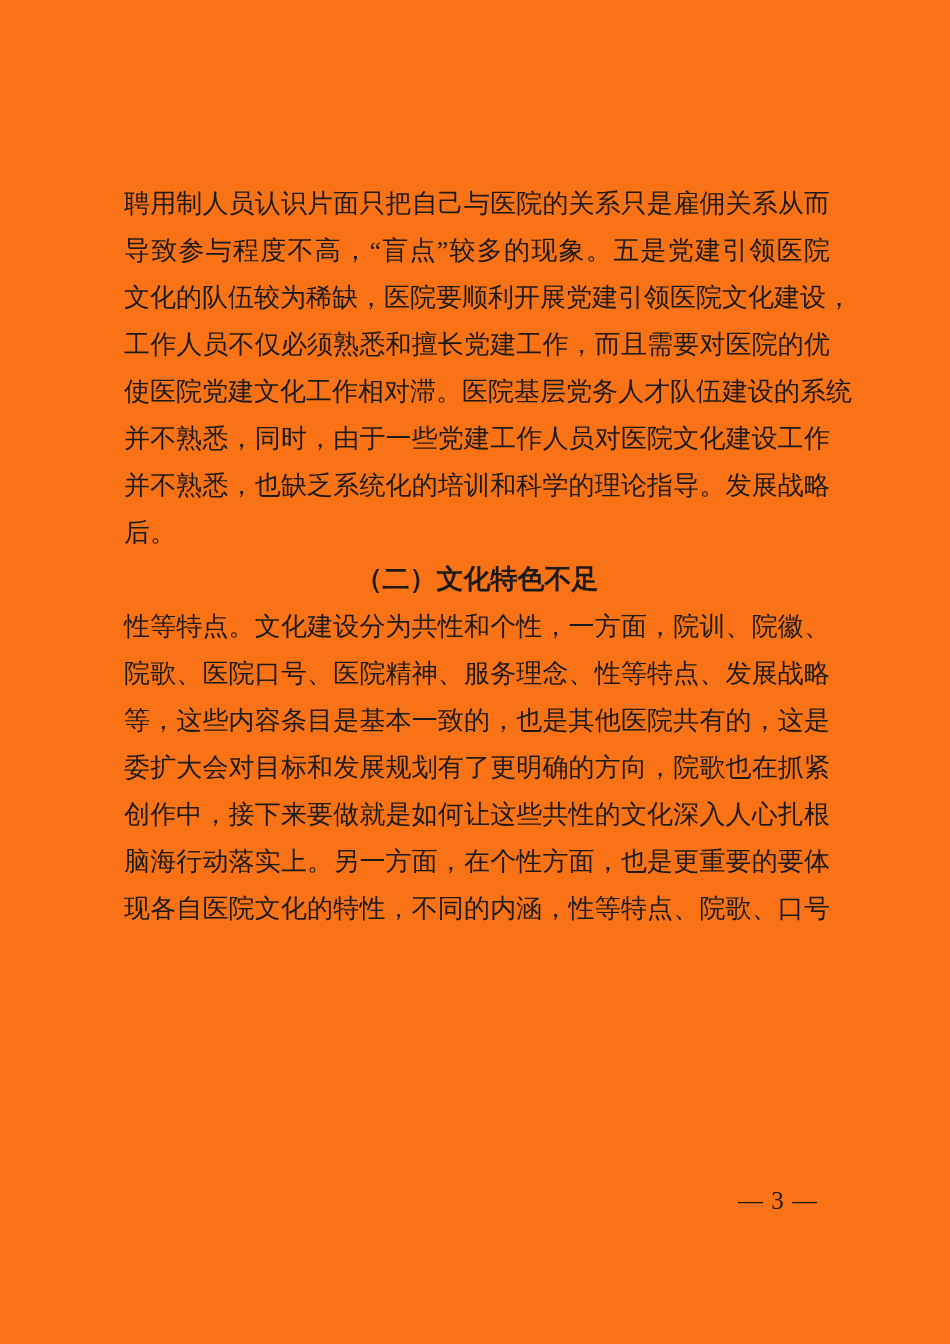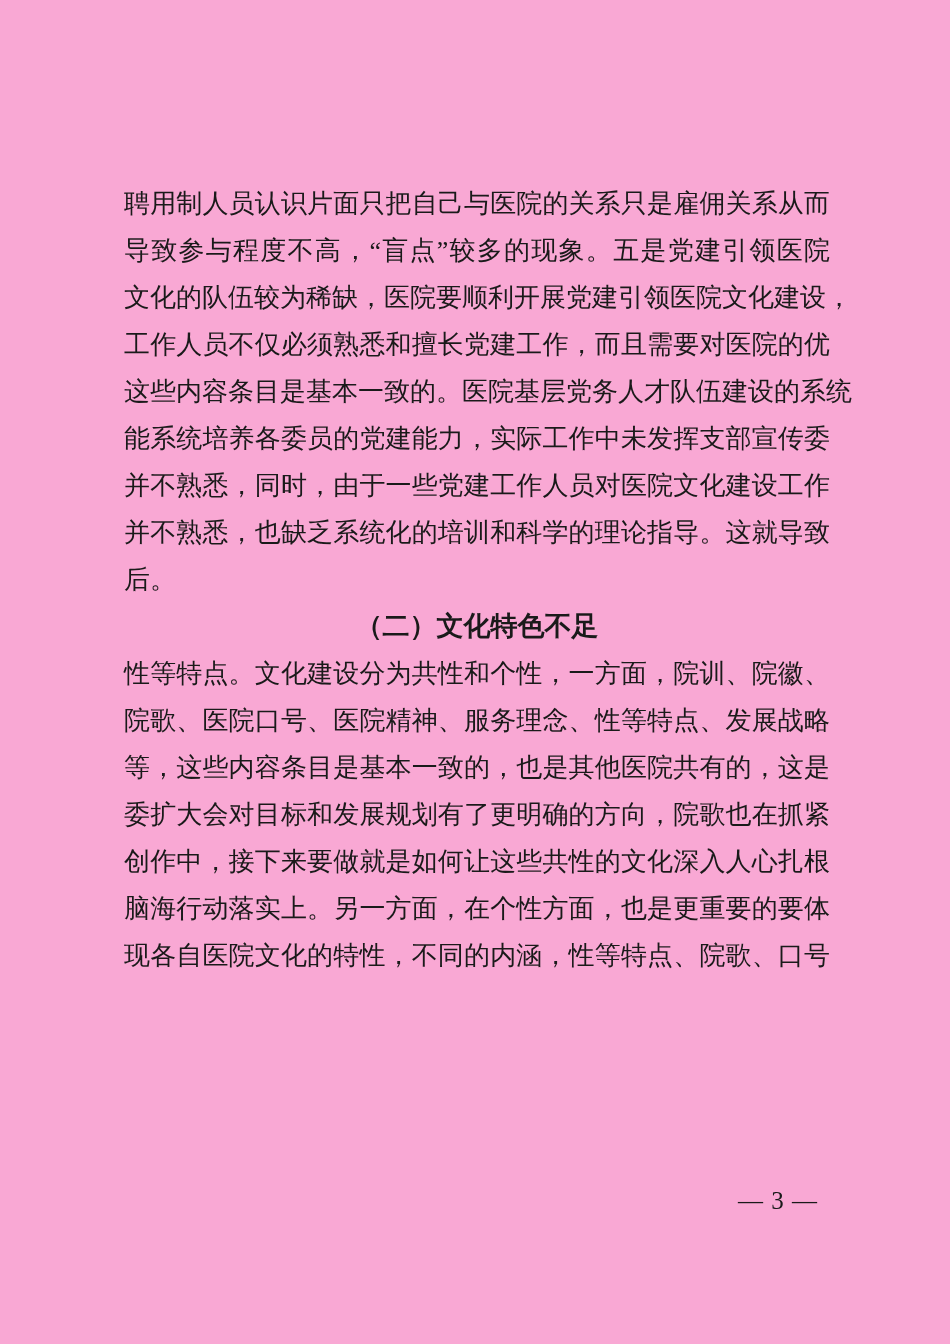--- a/index.html
+++ b/index.html
@@ -14,21 +14,21 @@
     overflow: hidden;
     font-family: "Liberation Serif", "DejaVu Serif", serif;
     color: #1a1a1a;
   }
   .page {
     position: absolute;
     left: 0;
     top: 0;
     width: 950px;
     height: 1344px;
-    background: #f9a8d4;
+    background: #f97316;
   }
   .text-block {
     position: absolute;
     left: 124px;
     top: 180px;
     width: 706px;
   }
   .line {
     height: 47px;
     line-height: 47px;
@@ -69,24 +69,23 @@
 </style>
 </head>
 <body>
 
 <div class="page">
   <div class="text-block" id="text-block">
       <div class="line">聘用制人员认识片面只把自己与医院的关系只是雇佣关系从而</div>
       <div class="line">导致参与程度不高，“盲点”较多的现象。五是党建引领医院</div>
       <div class="line">文化的队伍较为稀缺，医院要顺利开展党建引领医院文化建设，</div>
       <div class="line">工作人员不仅必须熟悉和擅长党建工作，而且需要对医院的优</div>
-      <div class="line">这些内容条目是基本一致的。医院基层党务人才队伍建设的系统</div>
-      <div class="line">能系统培养各委员的党建能力，实际工作中未发挥支部宣传委</div>
+      <div class="line">使医院党建文化工作相对滞。医院基层党务人才队伍建设的系统</div>
       <div class="line">并不熟悉，同时，由于一些党建工作人员对医院文化建设工作</div>
-      <div class="line">并不熟悉，也缺乏系统化的培训和科学的理论指导。这就导致</div>
+      <div class="line">并不熟悉，也缺乏系统化的培训和科学的理论指导。发展战略</div>
       <div class="line plain">后。</div>
       <div class="line heading">（二）文化特色不足</div>
       <div class="line">性等特点。文化建设分为共性和个性，一方面，院训、院徽、</div>
       <div class="line">院歌、医院口号、医院精神、服务理念、性等特点、发展战略</div>
       <div class="line">等，这些内容条目是基本一致的，也是其他医院共有的，这是</div>
       <div class="line">委扩大会对目标和发展规划有了更明确的方向，院歌也在抓紧</div>
       <div class="line">创作中，接下来要做就是如何让这些共性的文化深入人心扎根</div>
       <div class="line">脑海行动落实上。另一方面，在个性方面，也是更重要的要体</div>
       <div class="line">现各自医院文化的特性，不同的内涵，性等特点、院歌、口号</div>
     </div>

